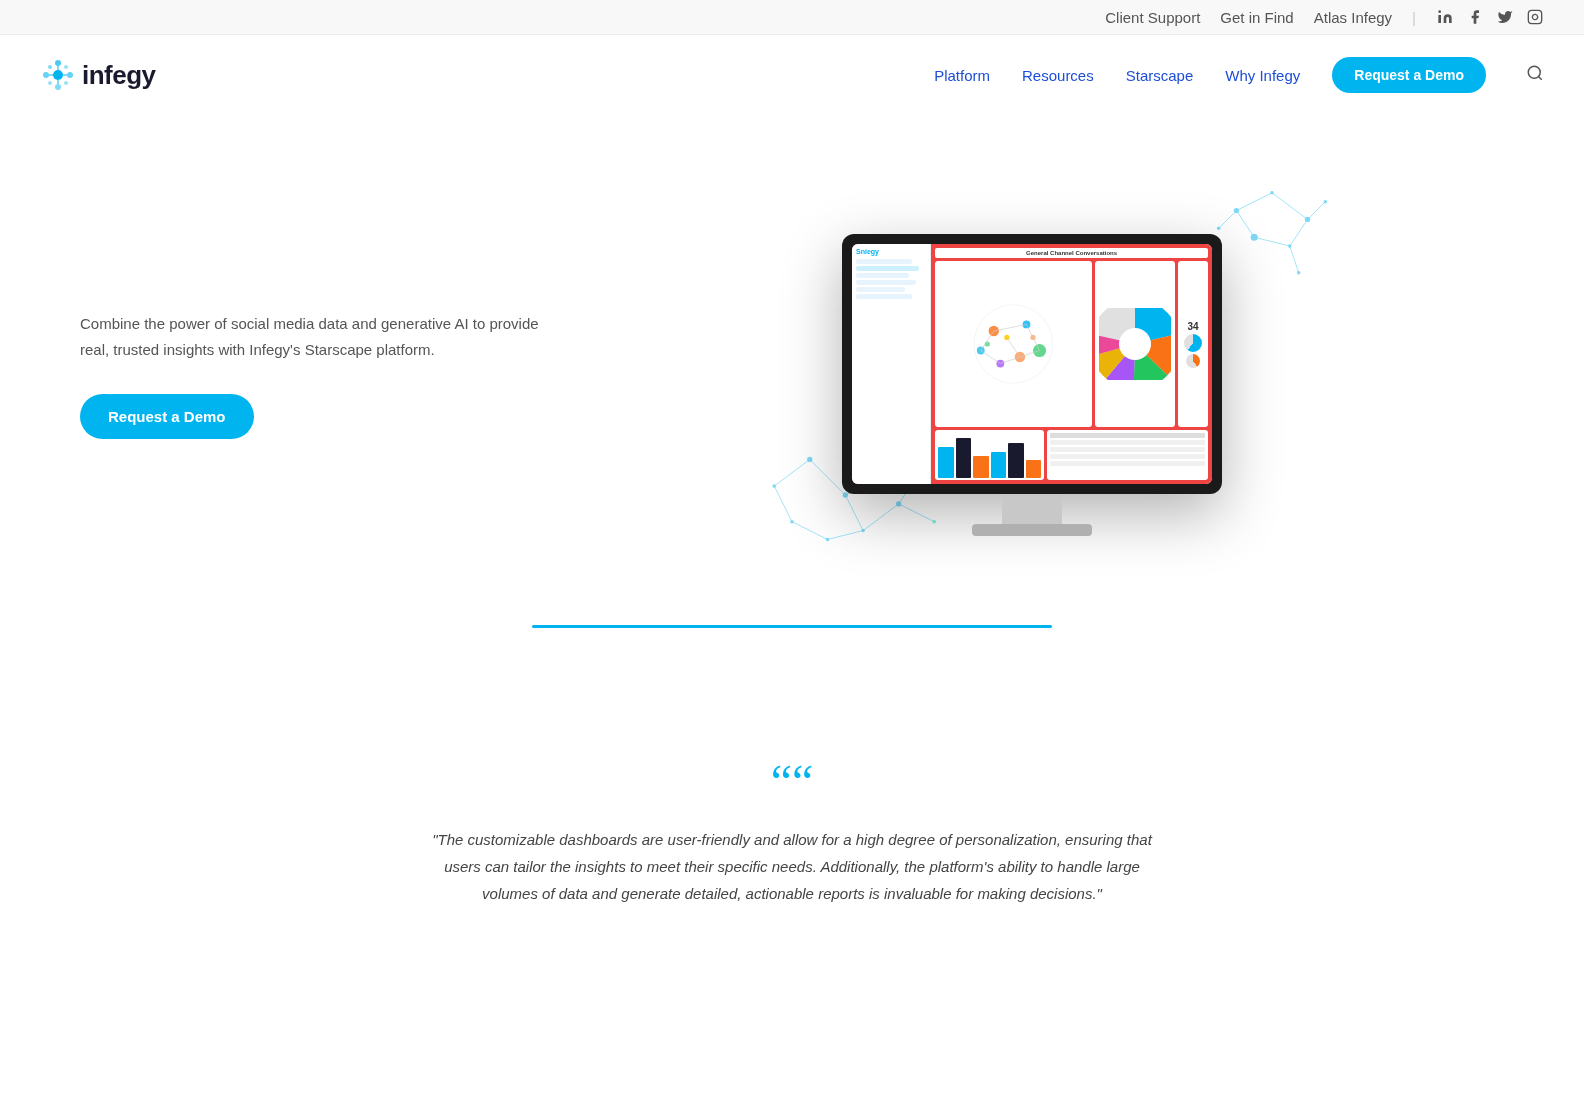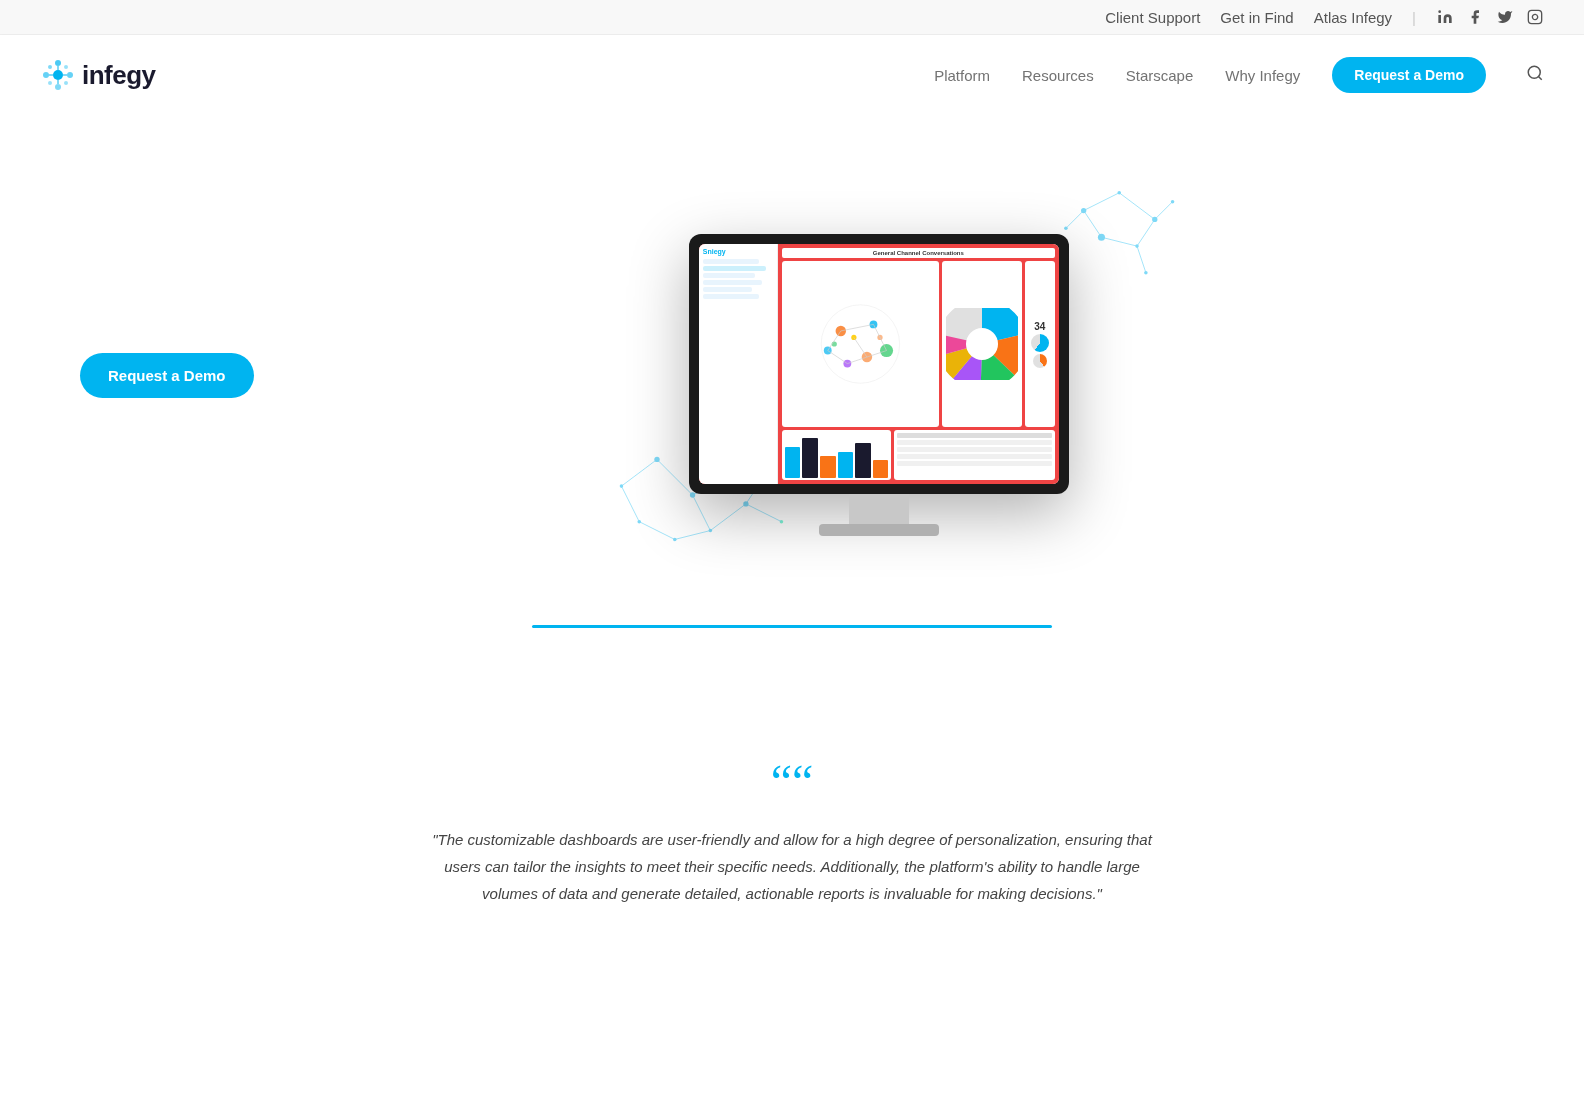--- a/index.html
+++ b/index.html
@@ -29,21 +29,21 @@
       display: flex;
       justify-content: space-between;
       align-items: center;
       height: 80px;
       box-shadow: 0 1px 3px rgba(0,0,0,0.05);
     }
     .logo-wrap { display: flex; align-items: center; gap: 6px; }
     .logo-icon { width: 36px; height: 36px; }
     .logo-text { font-size: 26px; font-weight: 700; color: #1a1a2e; letter-spacing: -0.5px; }
     .nav-links { display: flex; align-items: center; gap: 32px; }
-    .nav-link { font-size: 15px; color: #737373; text-decoration: none; font-weight: 500; cursor: pointer; }
+    .nav-link { font-size: 15px; color: #1d4ed8; text-decoration: none; font-weight: 500; cursor: pointer; }
     .nav-cta-btn {
       background: #00b4f0;
       color: #fff;
       border: none;
       border-radius: 50px;
       padding: 10px 22px;
       font-size: 14px;
       font-weight: 600;
       cursor: pointer;
       white-space: nowrap;
@@ -399,20 +399,21 @@
       <svg width="18" height="18" viewBox="0 0 24 24" fill="none" stroke="#555" stroke-width="2">
           <circle cx="11" cy="11" r="8"></circle>
           <line x1="21" y1="21" x2="16.65" y2="16.65"></line>
         </svg>
     </span>
   </div>
 </nav>
 
 <section class="hero">
   <div class="hero-left">
+    <p class="hero-subtitle">Combine the power of social media data and generative AI to provide real, trusted insights with Infegy's Starscape platform.</p>
     <button class="hero-btn">Request a Demo</button>
   </div>
 
   <div class="hero-right">
 
     <svg class="network-svg" viewBox="0 0 700 450" xmlns="http://www.w3.org/2000/svg">
 
       <g opacity="0.5" fill="none" stroke="#00b4f0" stroke-width="0.8">
 
         <circle cx="580" cy="40" r="3" fill="#00b4f0" stroke="none"></circle>

